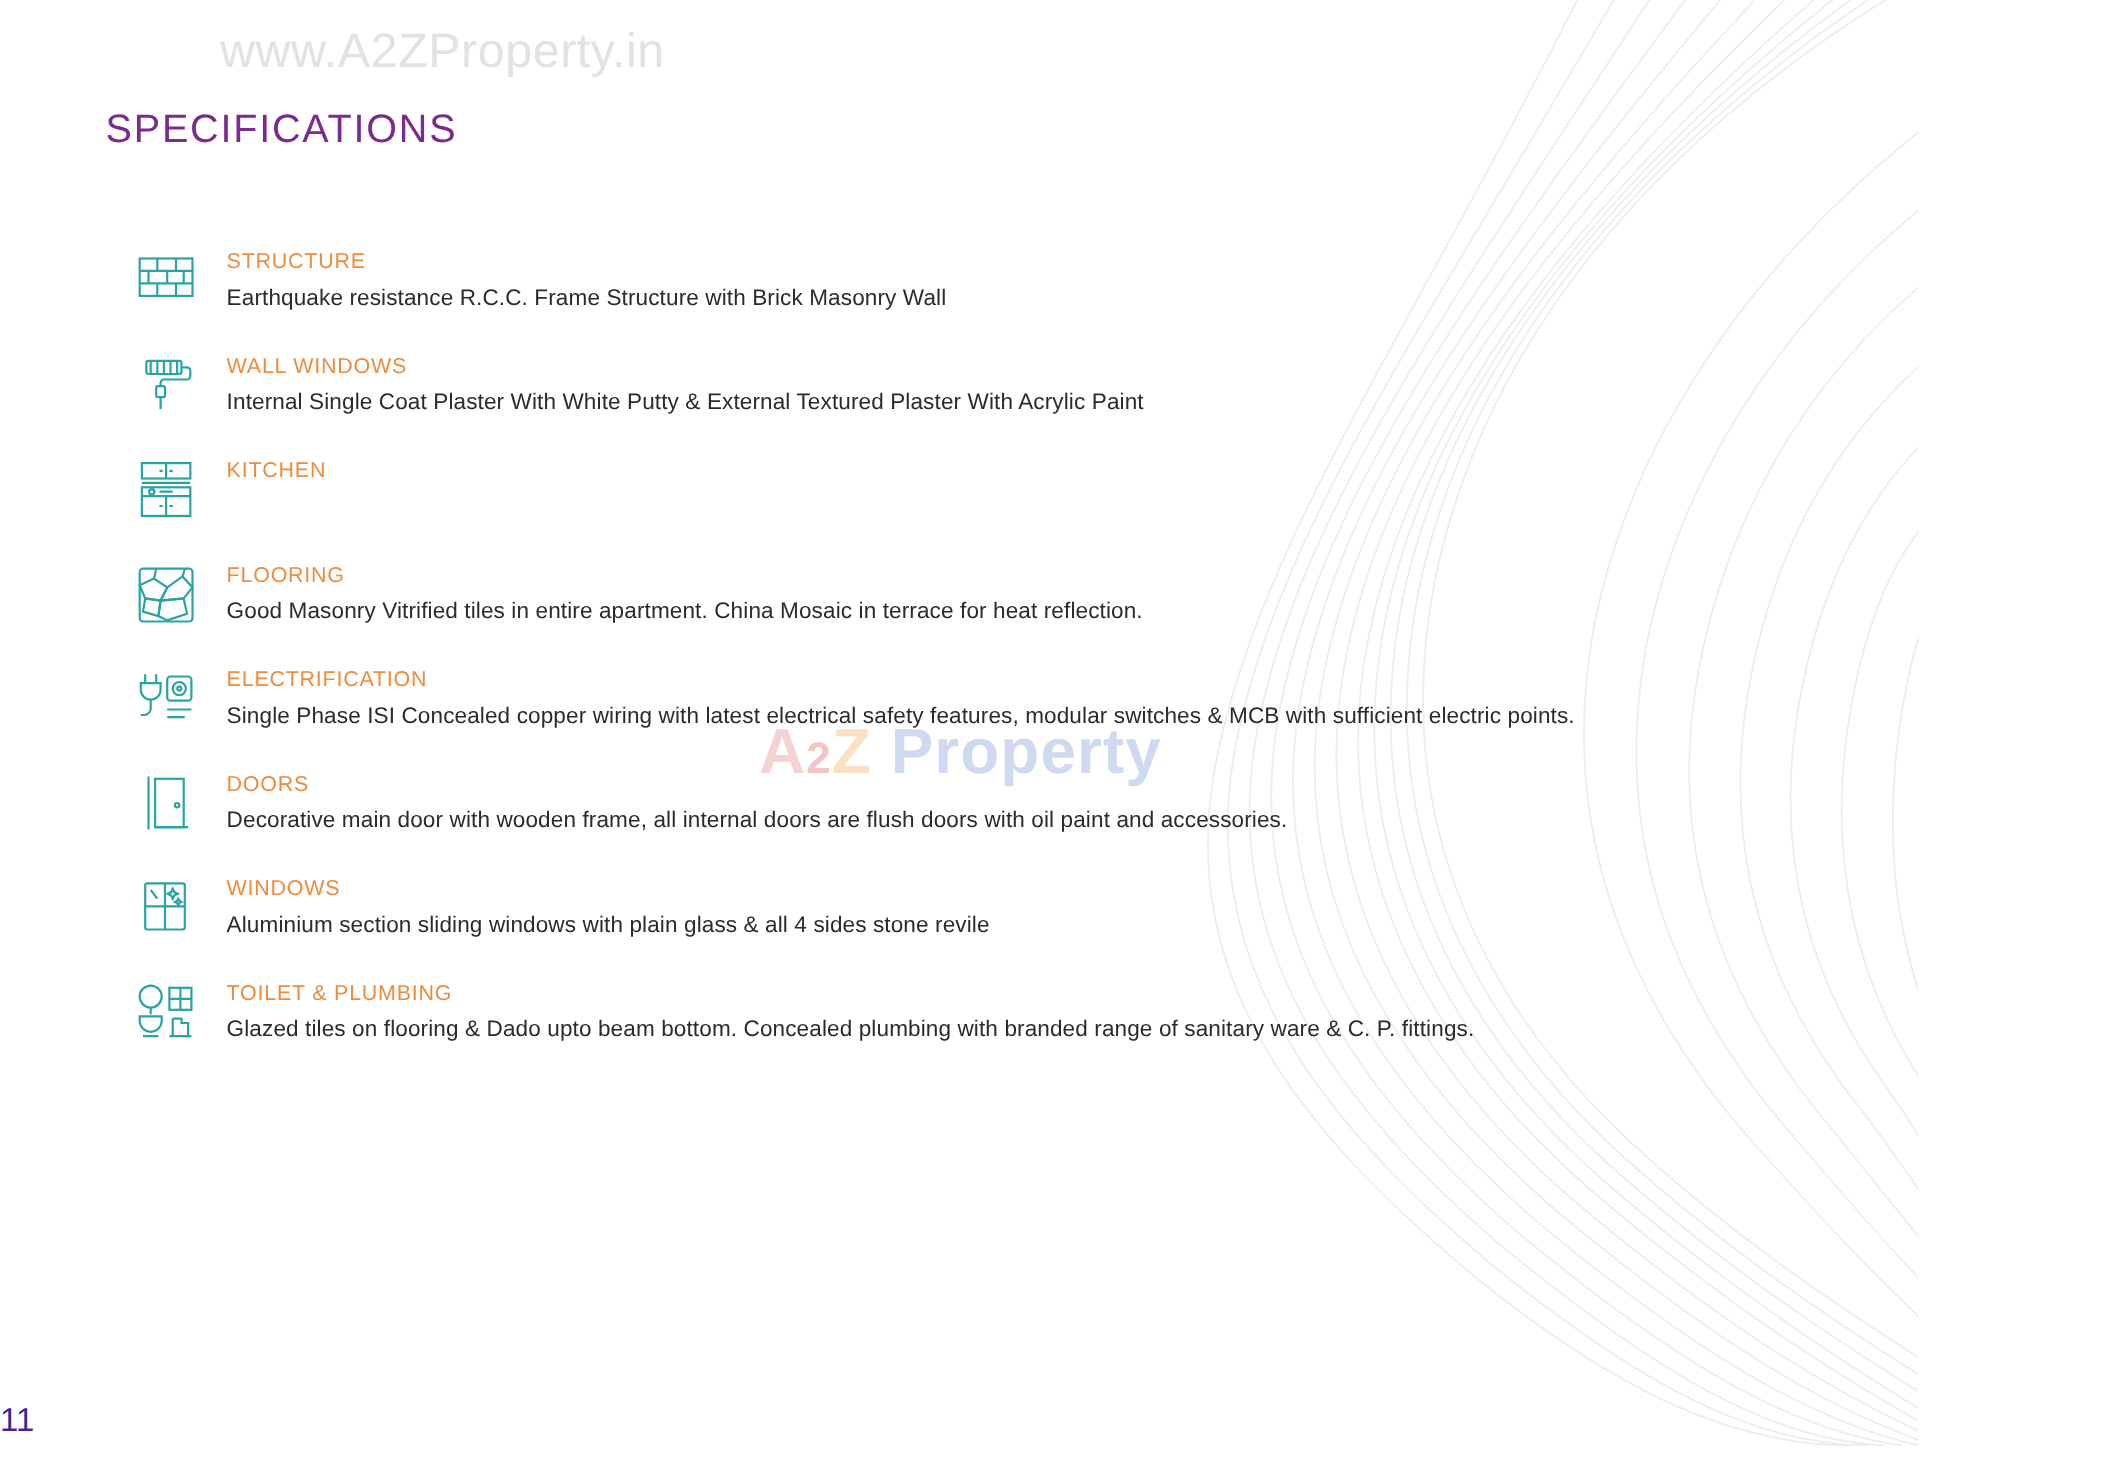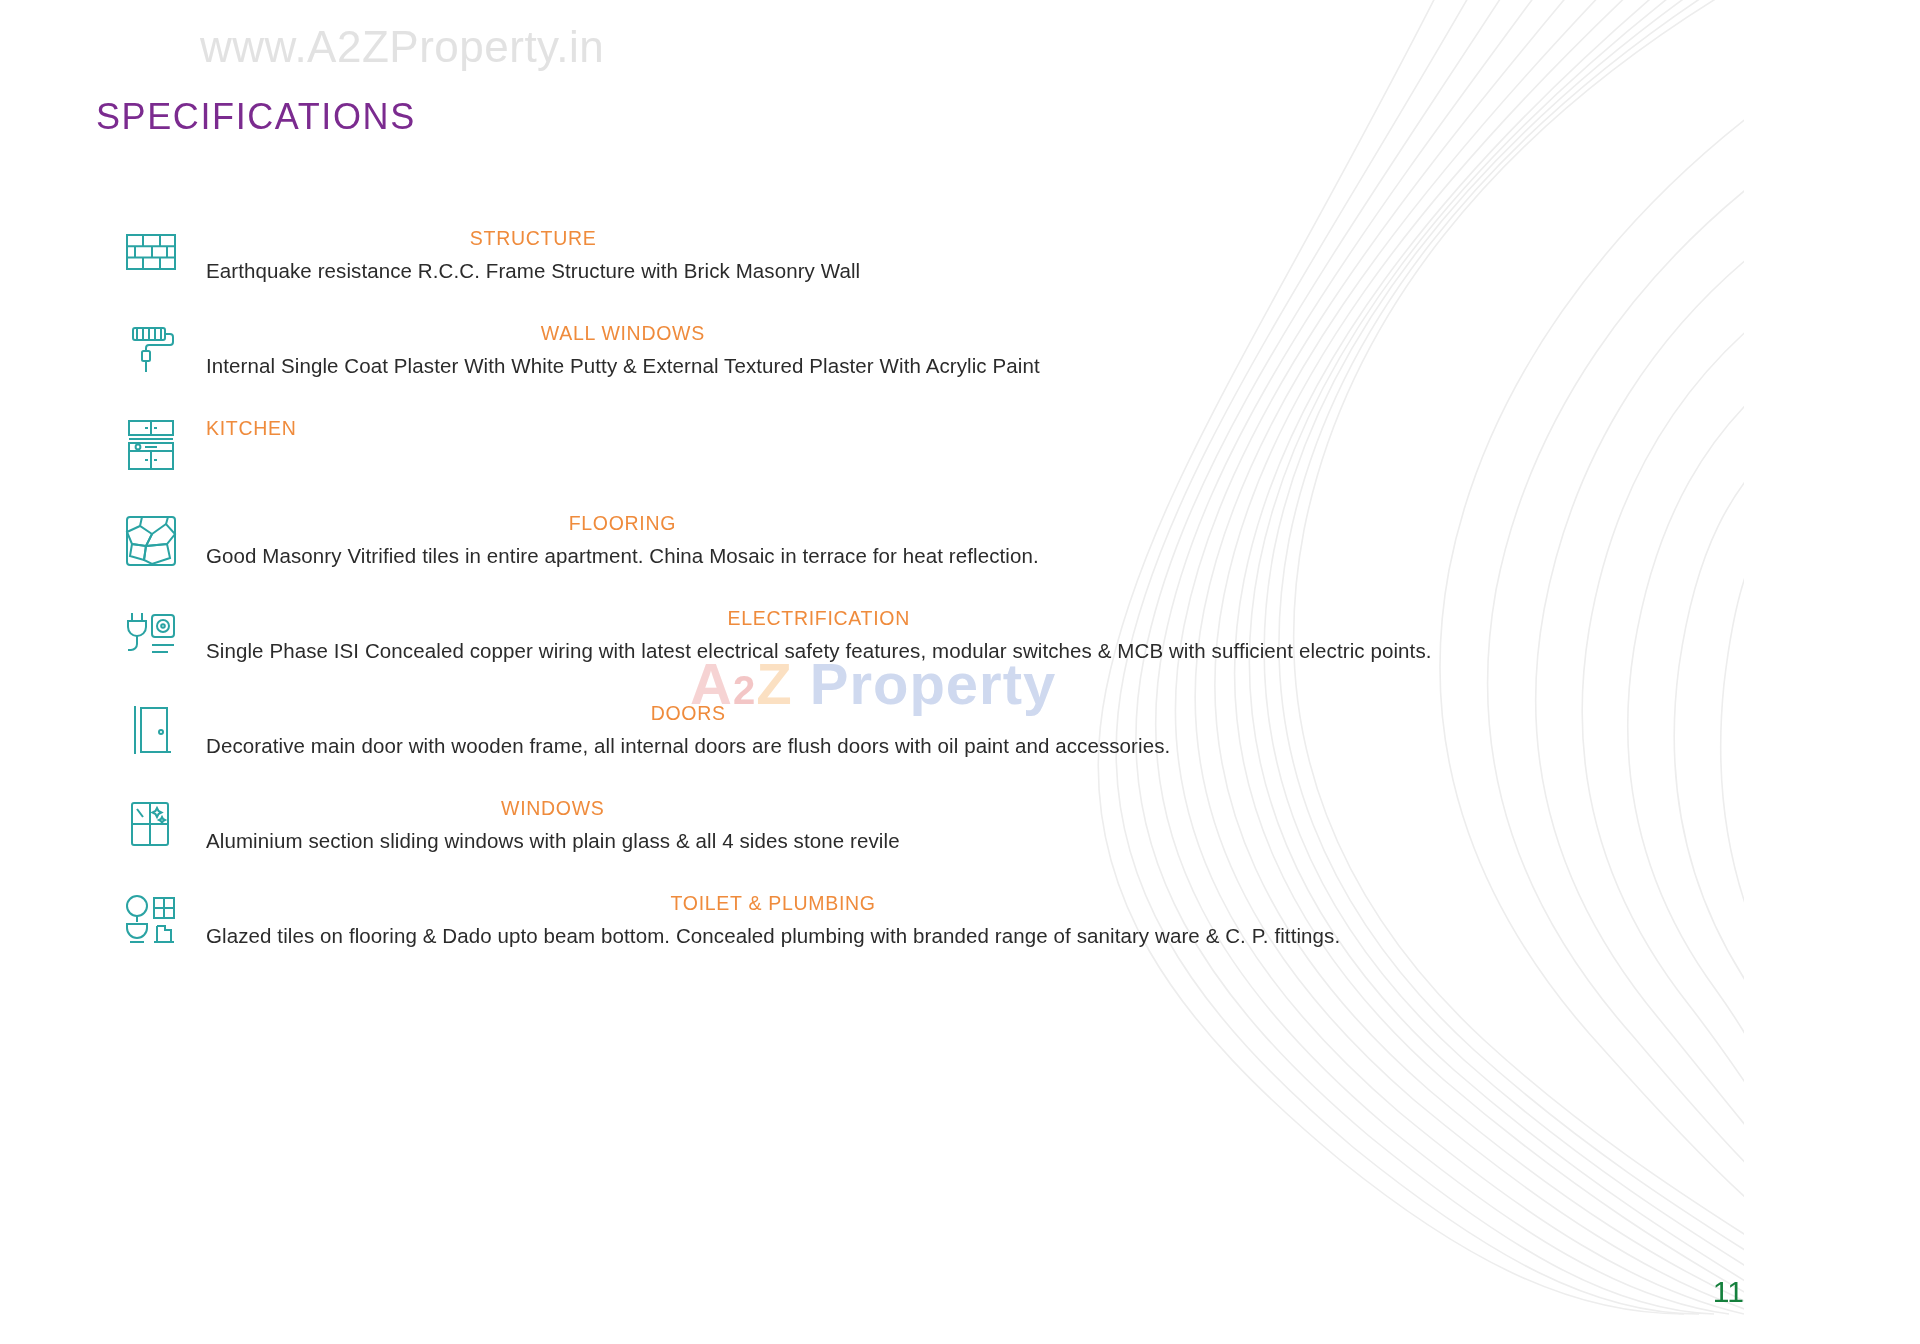--- a/index.html
+++ b/index.html
@@ -89,41 +89,40 @@
     display: flex;
     justify-content: center;
     align-items: flex-start;
     padding-top: 2px;
   }
   .spec-icon svg {
     display: block;
   }
   .spec-text {
     padding-top: 2px;
-    text-align: center;
   }
   .spec-head {
     color: #ef8b3c;
     font-size: 19.5px;
     letter-spacing: 0.7px;
     margin-bottom: 9px;
   }
   .spec-desc {
     color: #2b2b2b;
     font-size: 20.5px;
     letter-spacing: 0.1px;
   }
   .page-number {
     position: absolute;
     left: 0;
     right: 0;
     top: 1275px;
-    text-align: right;
+    text-align: left;
     font-size: 30px;
-    color: #15803d;
+    color: #4c1d95;
     z-index: 3;
   }
 </style>
 </head>
 <body>
 
 <div class="page">
 
   <svg class="swirl" viewBox="0 0 1000 1400">
     <g fill="none" stroke="#ededed" stroke-width="1.6">

